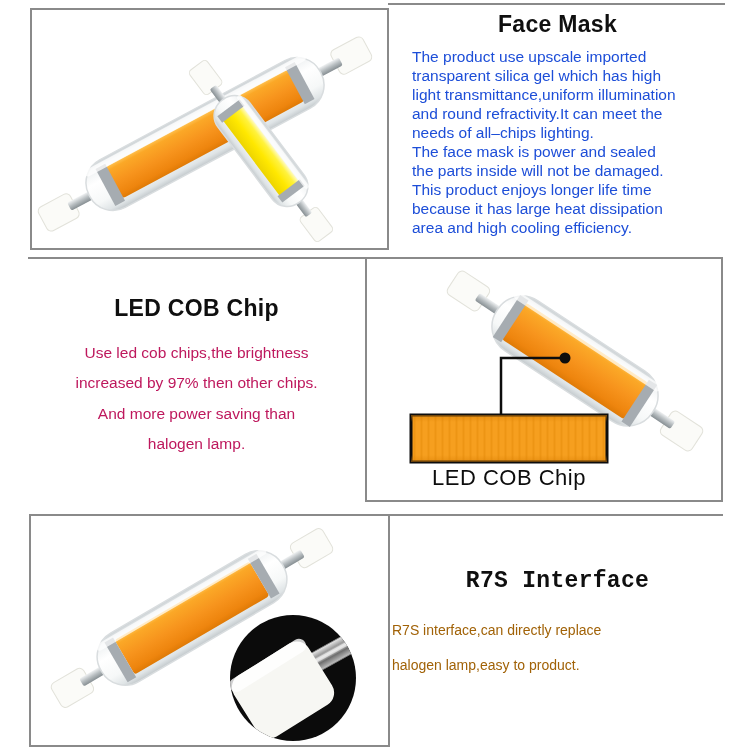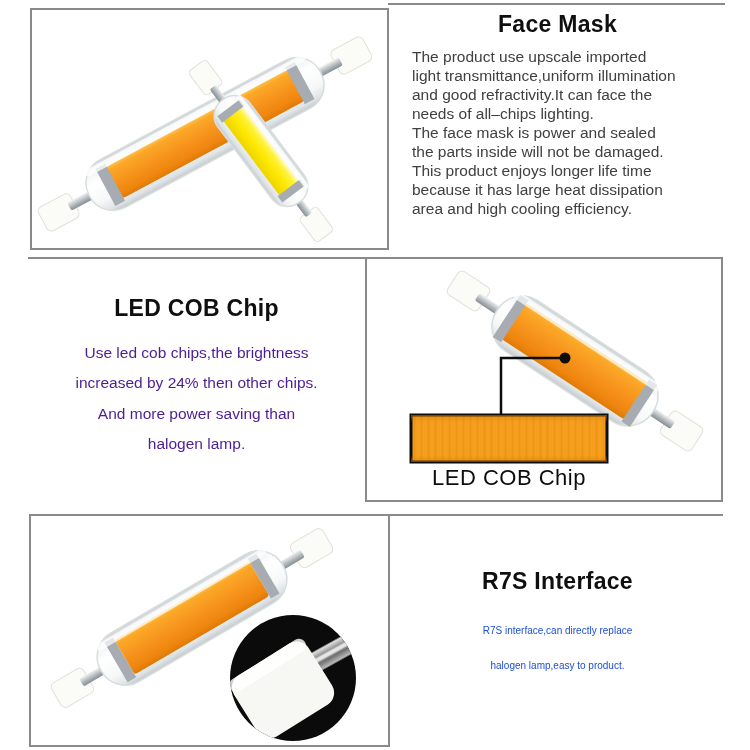--- a/index.html
+++ b/index.html
@@ -5,23 +5,23 @@
   html,body{margin:0;padding:0;background:#ffffff;}
   .canvas{
     position:relative;width:750px;height:750px;background:#ffffff;
     font-family:"Liberation Sans",sans-serif;color:#222222;overflow:hidden;
   }
   .hline{position:absolute;height:2px;background:#8a8a8a;}
   .panel{position:absolute;border:2px solid #8a8a8a;background:#ffffff;margin:0;box-sizing:border-box;}
   .sec-title{position:absolute;margin:0;font-size:23px;font-weight:bold;color:#0f0f0f;text-align:center;letter-spacing:0.3px;line-height:27px;}
   .body-lines{position:absolute;}
   .body-lines div{white-space:nowrap;}
-  .s1-body{left:412px;top:47px;width:315px;font-size:15.5px;line-height:19px;color:#404040;text-align:left;}
-  .s2-body{left:28px;top:338px;width:337px;font-size:15.5px;line-height:30.4px;color:#4c1d95;text-align:center;}
-  .s3-body{left:392px;top:613px;width:331px;font-size:10px;line-height:35px;color:#1d4ed8;text-align:center;}
+  .s1-body{left:412px;top:47px;width:315px;font-size:15.5px;line-height:19px;color:#1d4ed8;text-align:left;}
+  .s2-body{left:28px;top:338px;width:337px;font-size:15.5px;line-height:30.4px;color:#be185d;text-align:center;}
+  .s3-body{left:392px;top:613px;width:331px;font-size:14px;line-height:35px;color:#a16207;text-align:left;}
   .callout-label{position:absolute;left:407px;top:465px;width:204px;text-align:center;font-size:22px;color:#0d0d0d;letter-spacing:0.5px;}
   figure.panel{overflow:hidden;}
 </style>
 </head>
 <body>
 
 <div class="canvas">
 
   <div class="hline" style="left:388px;top:3px;width:337px;"></div>
 
@@ -76,36 +76,37 @@
         <rect x="-54" y="-14" width="8" height="28" fill="#a6acb1"></rect>
         <rect x="46" y="-14" width="8" height="28" fill="#a6acb1"></rect>
         <rect x="-58" y="-17.5" width="116" height="5" rx="2.5" fill="#ffffff" opacity="0.7"></rect>
       </g>
     </svg>
   </figure>
 
   <h2 class="sec-title" style="left:390px;top:11px;width:335px;">Face Mask</h2>
   <div class="body-lines s1-body">
     <div>The product use upscale imported</div>
+    <div>transparent silica gel which has high</div>
     <div>light transmittance,uniform illumination</div>
-    <div>and good refractivity.It can face the</div>
+    <div>and round refractivity.It can meet the</div>
     <div>needs of all–chips lighting.</div>
     <div>The face mask is power and sealed</div>
     <div>the parts inside will not be damaged.</div>
     <div>This product enjoys longer life time</div>
     <div>because it has large heat dissipation</div>
     <div>area and high cooling efficiency.</div>
   </div>
 
   <div class="hline" style="left:28px;top:257px;width:695px;"></div>
 
   <h2 class="sec-title" style="left:28px;top:295px;width:337px;">LED COB Chip</h2>
   <div class="body-lines s2-body">
     <div>Use led cob chips,the brightness</div>
-    <div>increased by 24% then other chips.</div>
+    <div>increased by 97% then other chips.</div>
     <div>And more power saving than</div>
     <div>halogen lamp.</div>
   </div>
 
   <figure class="panel" style="left:365px;top:257px;width:358px;height:245px;">
     <svg width="354" height="241" viewBox="0 0 354 241">
       <defs>
         <linearGradient id="glassB" x1="0" y1="0" x2="0" y2="1">
           <stop offset="0" stop-color="#c9cfd2"></stop>
             <stop offset="0.1" stop-color="#eef1f2"></stop>
@@ -213,19 +214,19 @@
           <rect x="-6" y="-14" width="16" height="28" fill="#d8d8d2"></rect>
         </g>
         <g transform="translate(252,174) rotate(-32)">
           <rect x="-44" y="-36" width="88" height="72" rx="14" fill="#f7f7f3"></rect>
           <rect x="-44" y="-36" width="88" height="14" rx="7" fill="#ffffff" opacity="0.8"></rect>
         </g>
       </g>
     </svg>
   </figure>
 
-  <h2 class="sec-title" style="left:392px;top:568px;width:331px;">R7S Interface</h2>
+  <h2 class="sec-title" style="left:392px;top:568px;width:331px;font-family:Liberation Mono, monospace;">R7S Interface</h2>
   <div class="body-lines s3-body">
     <div>R7S interface,can directly replace</div>
     <div>halogen lamp,easy to product.</div>
   </div>
 
 </div>
 
 </body></html>

